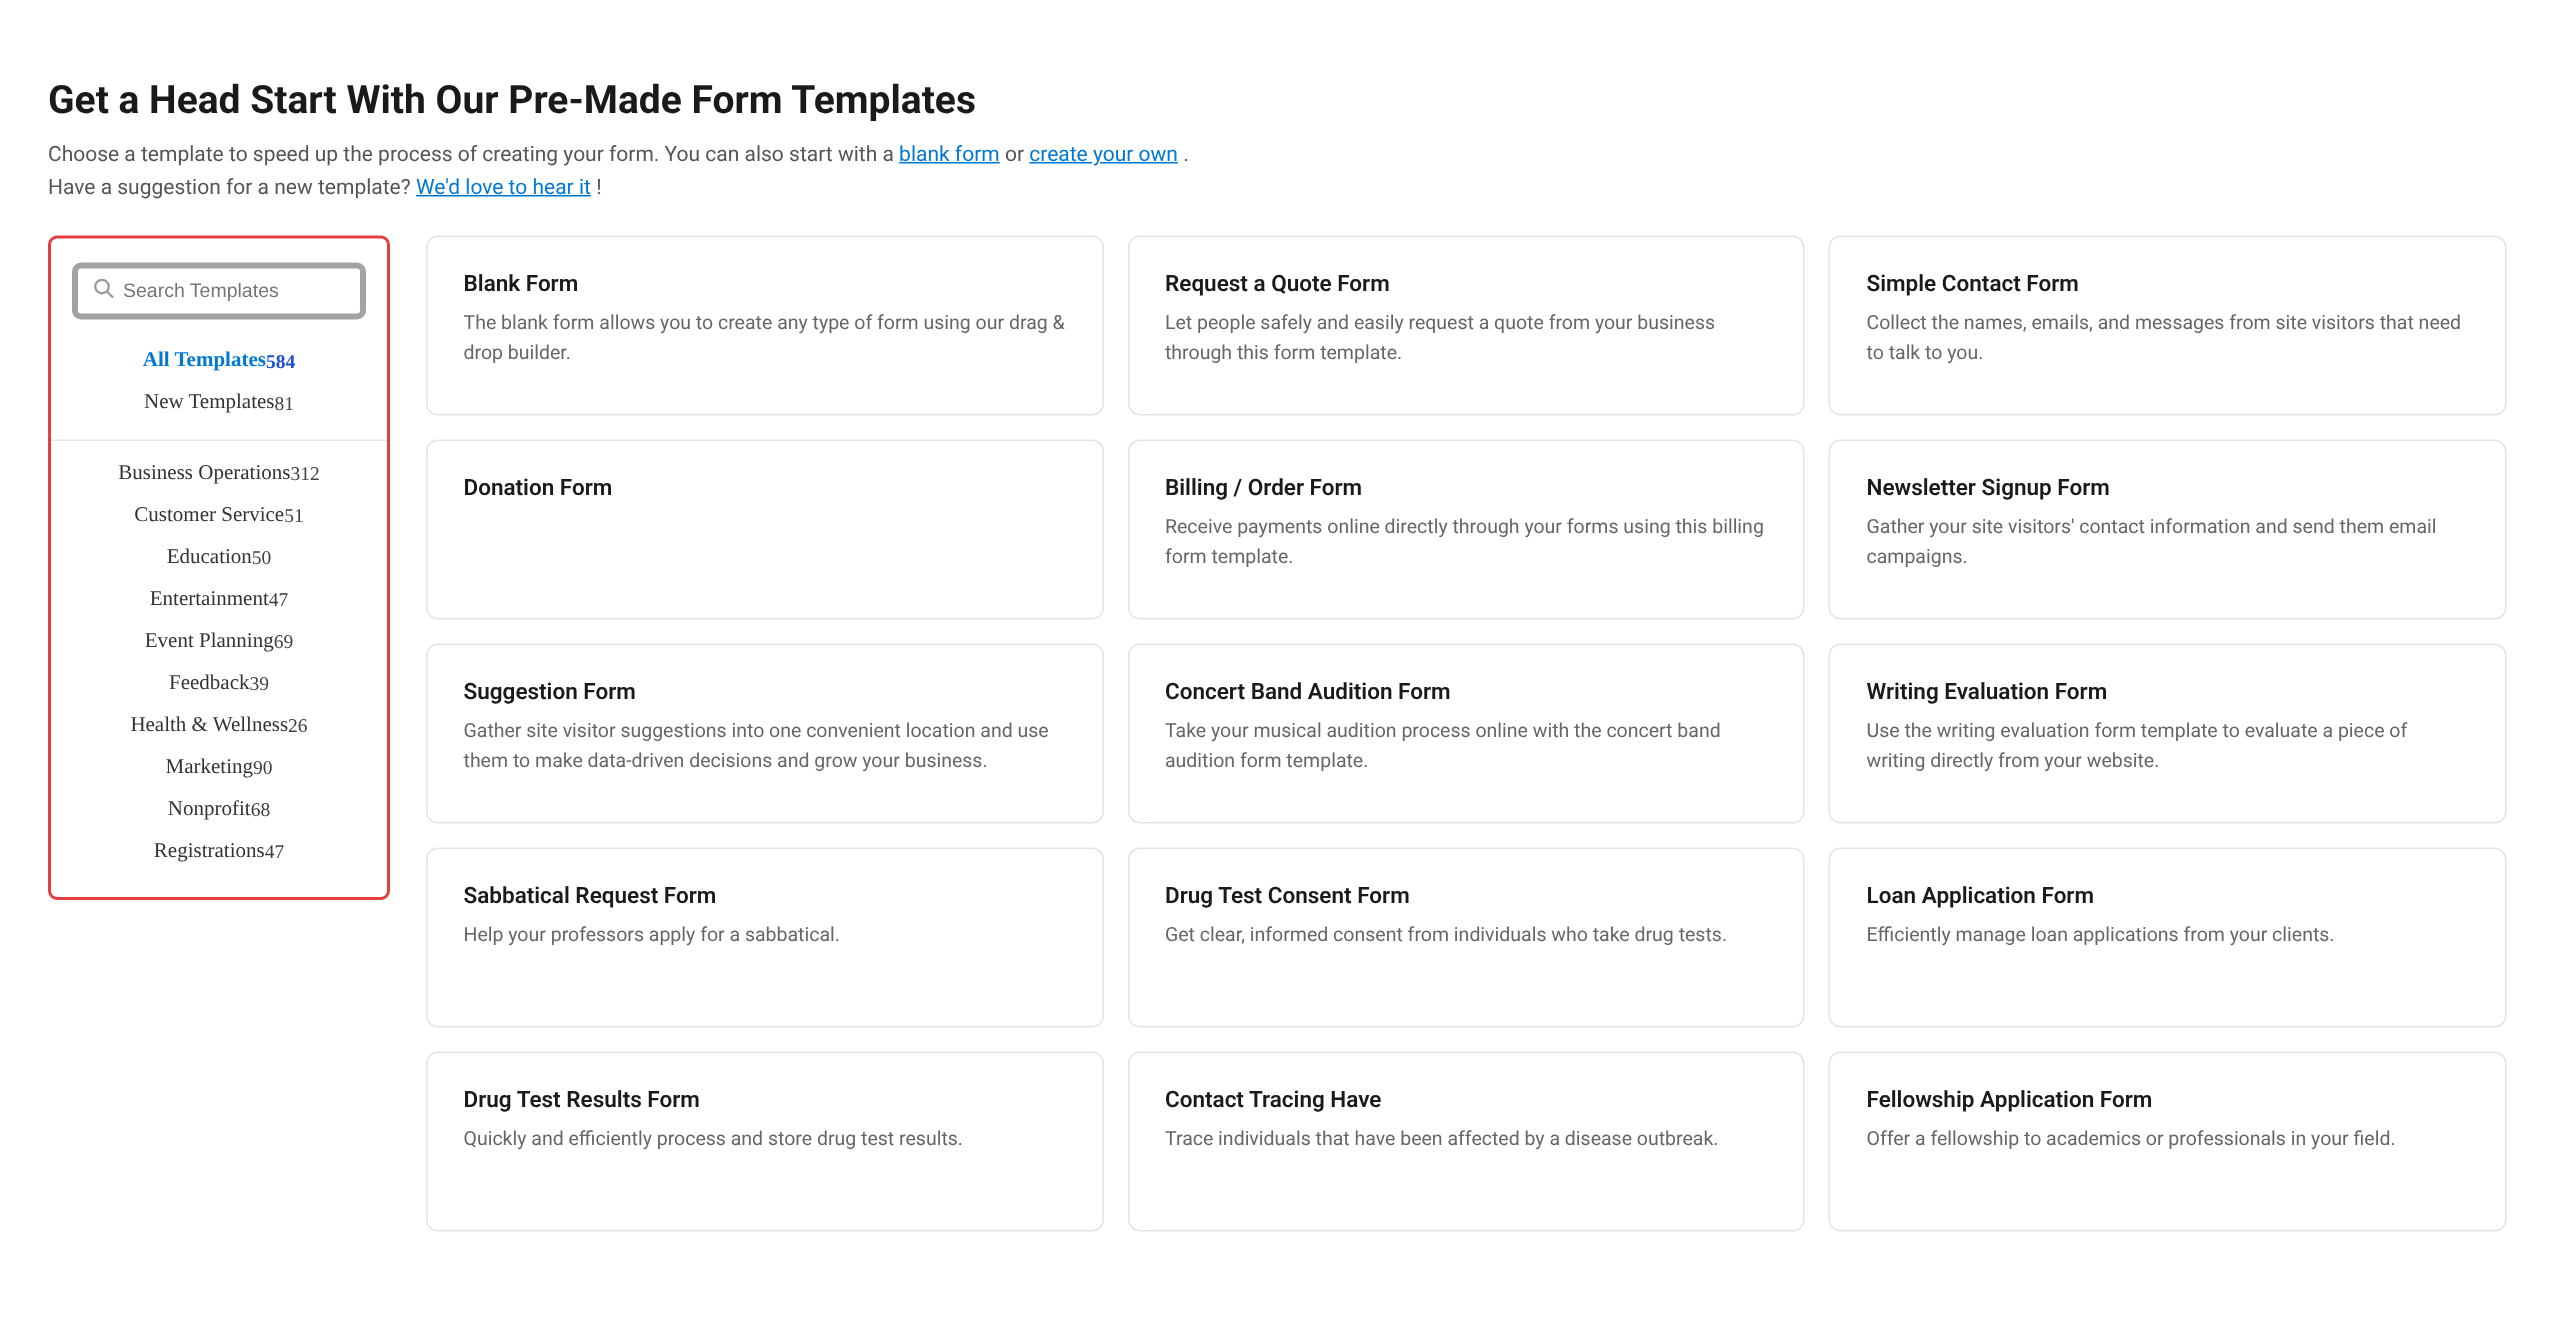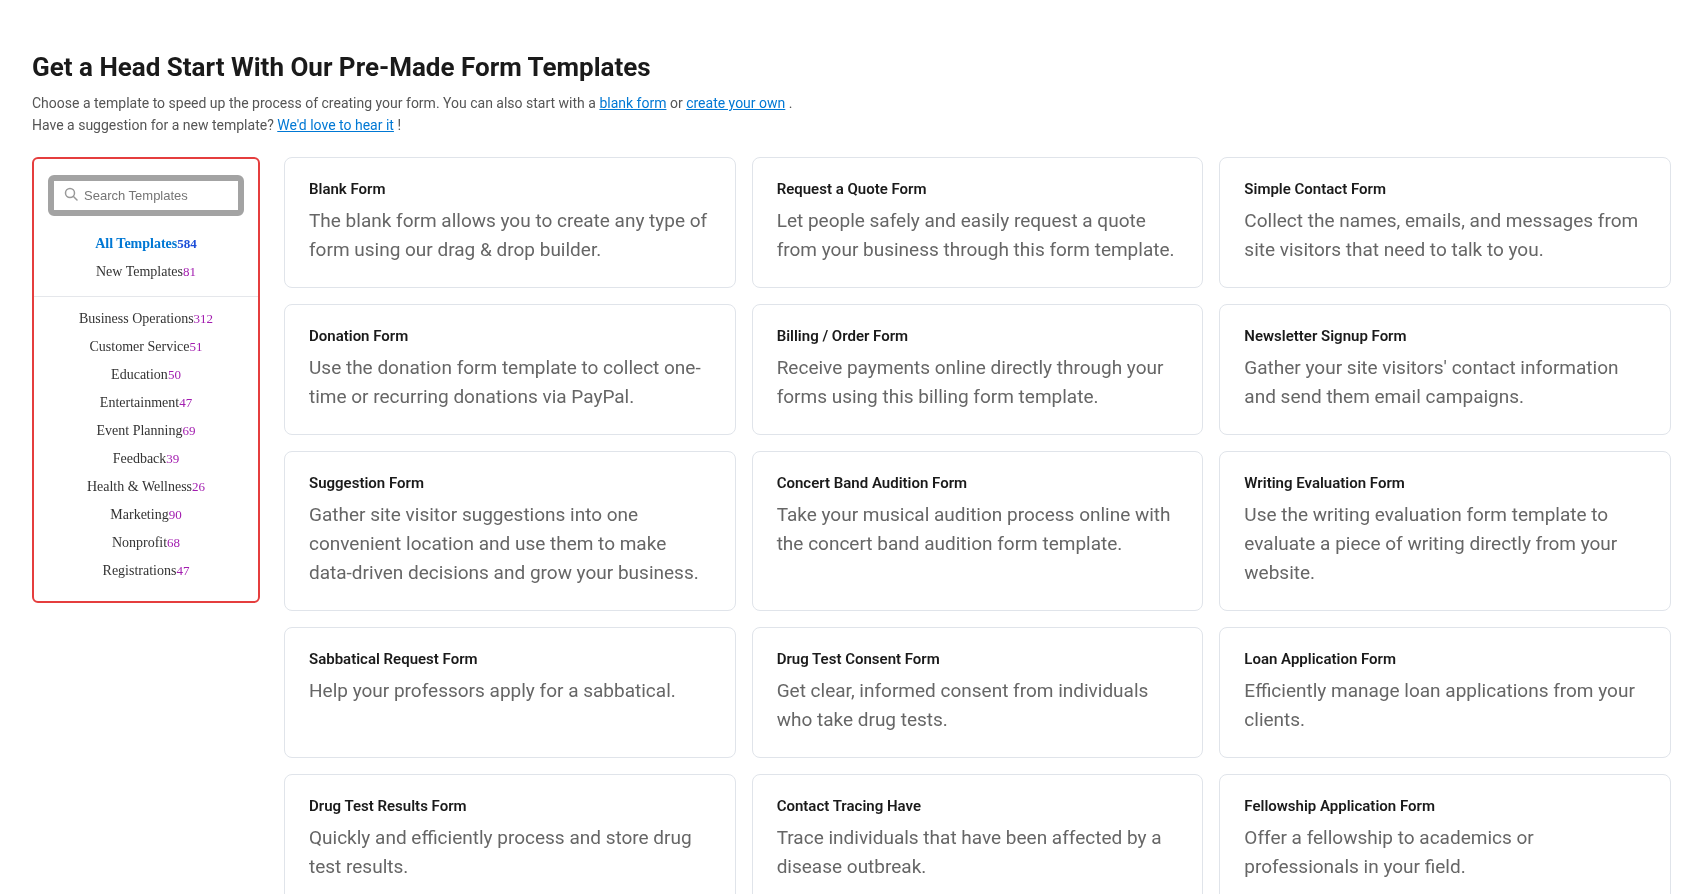--- a/index.html
+++ b/index.html
@@ -42,21 +42,21 @@
       min-width: 228px;
       border: 2px solid #e53e3e;
       border-radius: 6px;
       padding: 16px 0;
       background: #fff;
       height: fit-content;
     }
     .search-box {
       display: flex;
       align-items: center;
-      border: 6px solid #a3a3a3;
+      border: 4px solid #a3a3a3;
       border-radius: 6px;
       margin: 0 14px 14px 14px;
       padding: 6px 10px;
       gap: 6px;
     }
     .search-icon-svg {
       color: #999;
       font-size: 13px;
     }
     .search-input {
@@ -85,21 +85,21 @@
     }
     .sidebar-item.active {
       color: #0078d4;
       font-weight: 600;
     }
     .sidebar-item.active .sidebar-count {
       color: #1d4ed8;
     }
     .sidebar-item-label { }
     .sidebar-count {
-      color: #a21caf;
+      color: #404040;
       font-size: 13px;
     }
     .sidebar-section-gap {
       margin-top: 10px;
     }
     
     .template-grid {
       flex: 1;
       display: grid;
       grid-template-columns: repeat(3, 1fr);
@@ -115,21 +115,21 @@
       transition: box-shadow 0.15s;
       min-height: 120px;
     }
     .template-card-title {
       font-size: 15px;
       font-weight: 600;
       color: #1a1a1a;
       margin-bottom: 8px;
     }
     .template-card-desc {
-      font-size: 19px;
+      font-size: 13px;
       color: #666;
       line-height: 1.55;
     }
   </style>
 </head>
 <body>
 
 <div class="page-container">
   <h1 class="page-title">Get a Head Start With Our Pre-Made Form Templates</h1>
   <p class="page-subtitle">
@@ -220,21 +220,20 @@
         <div class="template-card">
       <div class="template-card-title">Request a Quote Form</div>
       <div class="template-card-desc">Let people safely and easily request a quote from your business through this form template.</div>
     </div>
         <div class="template-card">
       <div class="template-card-title">Simple Contact Form</div>
       <div class="template-card-desc">Collect the names, emails, and messages from site visitors that need to talk to you.</div>
     </div>
         <div class="template-card">
       <div class="template-card-title">Donation Form</div>
-      <div class="template-card-desc">Use the donation form template to collect one-time or recurring donations via PayPal.</div>
     </div>
         <div class="template-card">
       <div class="template-card-title">Billing / Order Form</div>
       <div class="template-card-desc">Receive payments online directly through your forms using this billing form template.</div>
     </div>
         <div class="template-card">
       <div class="template-card-title">Newsletter Signup Form</div>
       <div class="template-card-desc">Gather your site visitors' contact information and send them email campaigns.</div>
     </div>
         <div class="template-card">

